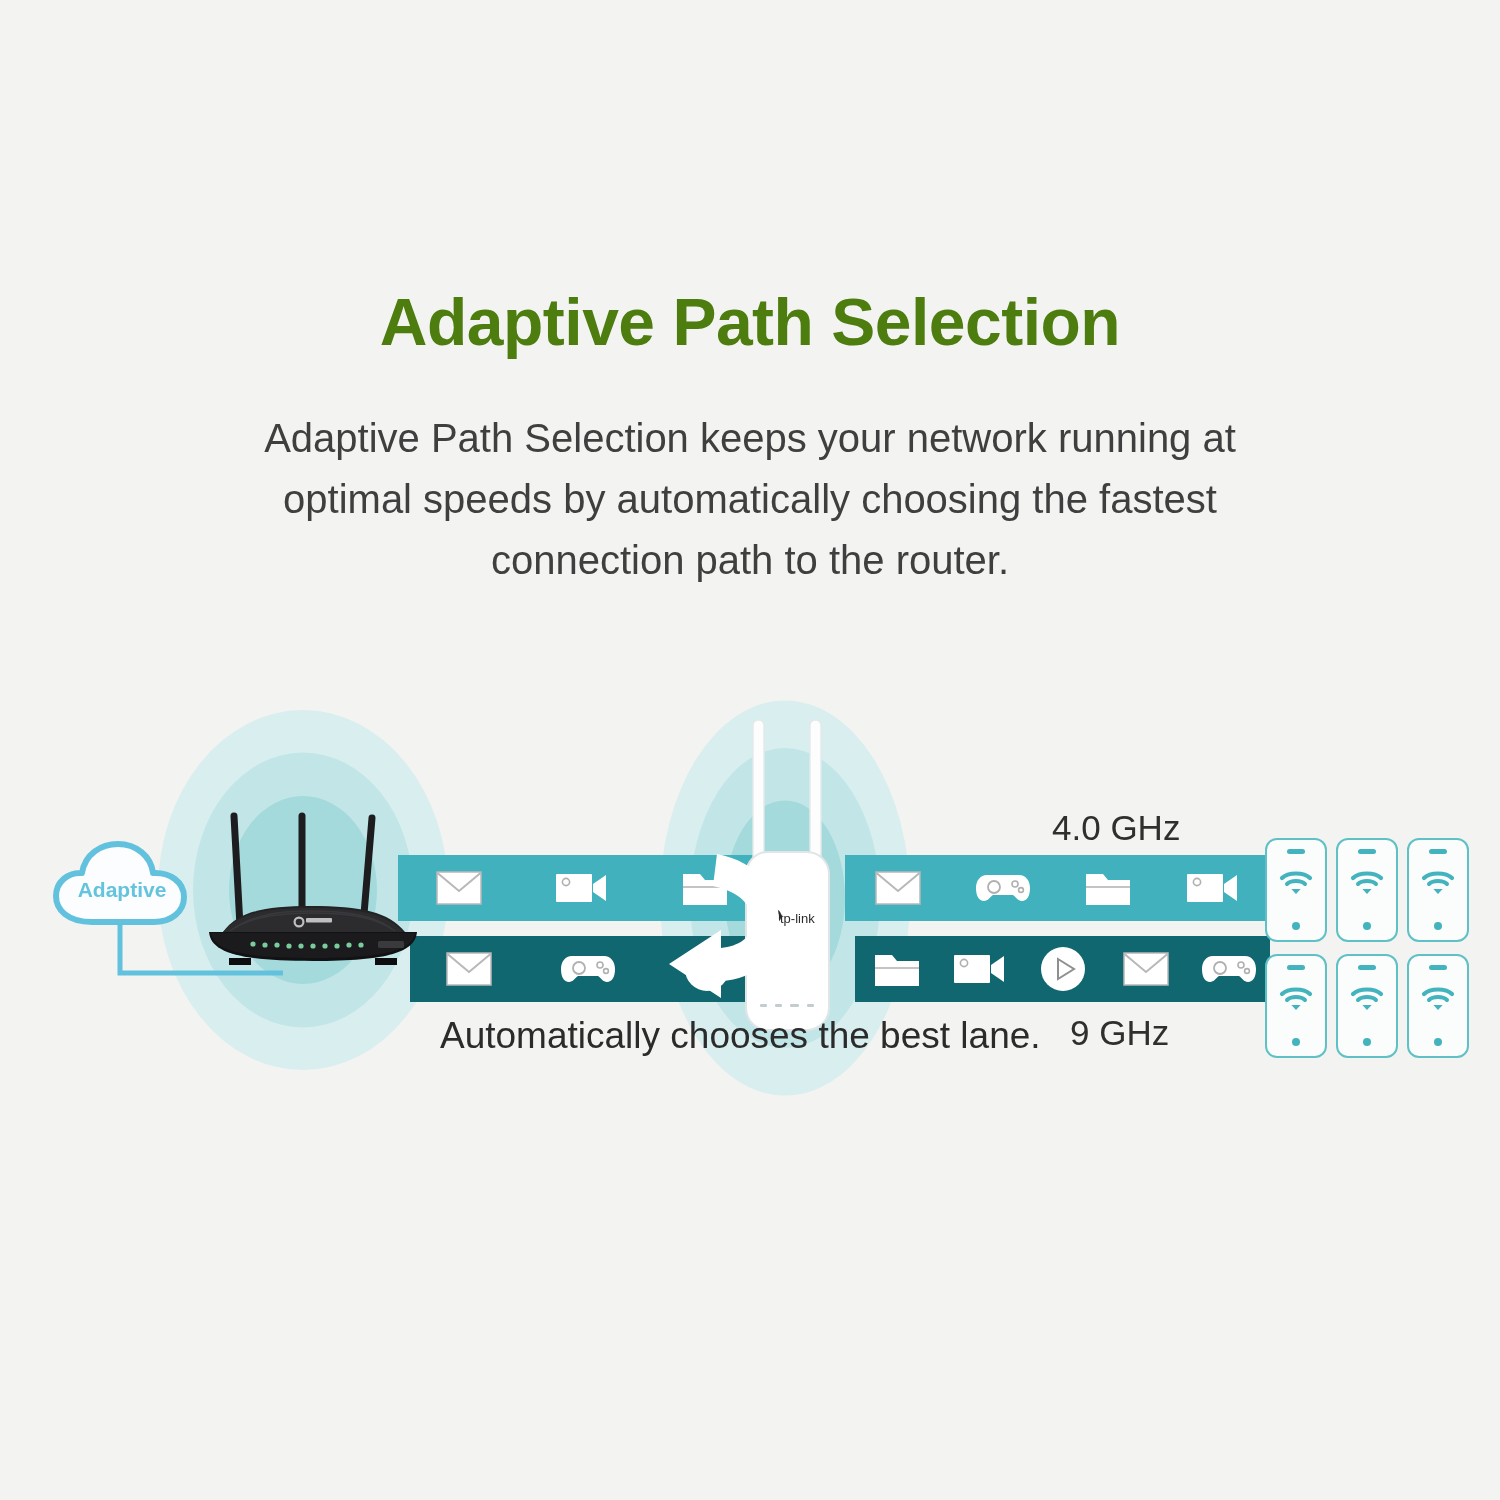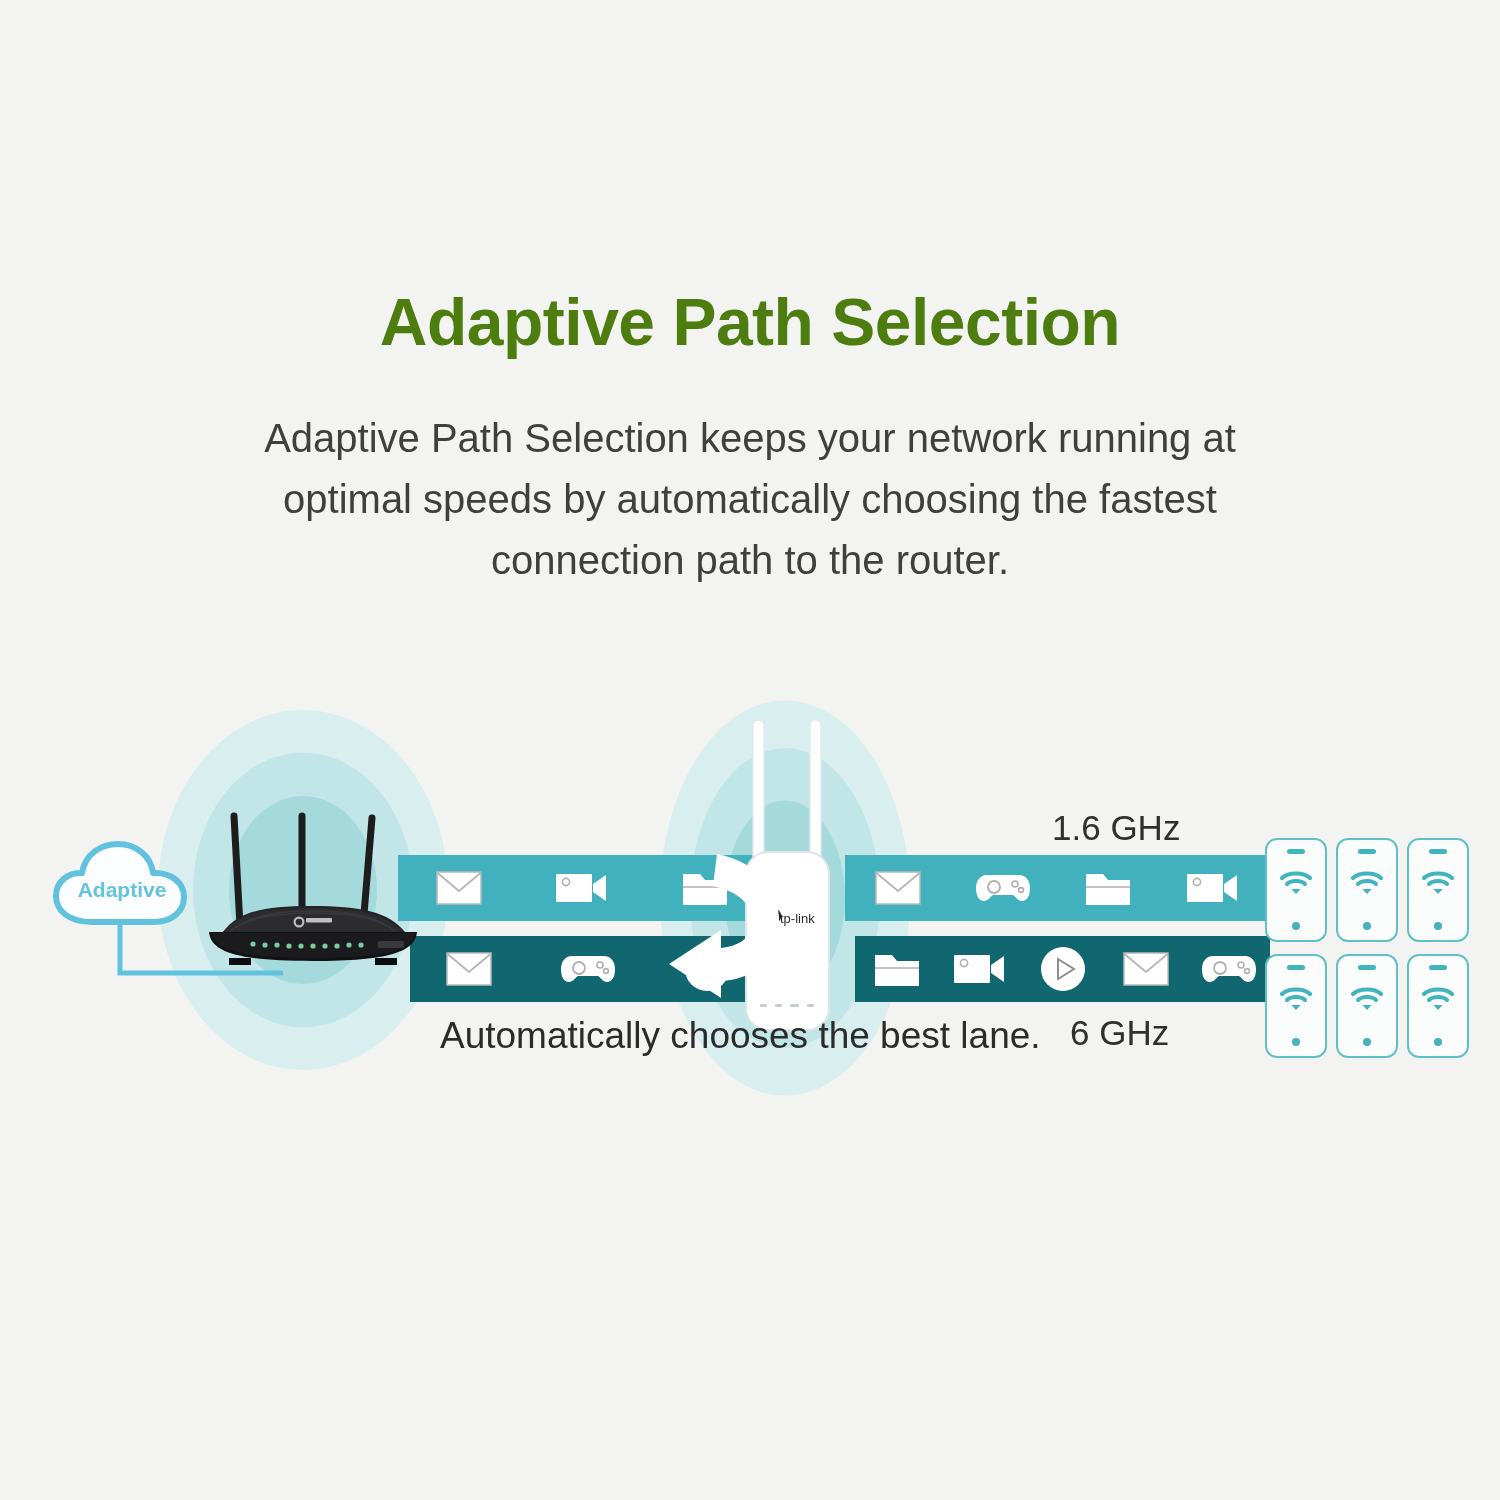--- a/index.html
+++ b/index.html
@@ -375,22 +375,22 @@
 
     <svg id="uturn" viewBox="0 0 135 150">
       <path d="M62 6
                C104 14 126 44 124 78
                C122 112 96 132 66 133
                L66 150 L14 116 L66 82 L66 100
                C84 98 96 90 97 76
                C98 58 86 44 58 38 Z" fill="#ffffff"></path>
     </svg>
 
-    <div class="band-label" id="label-24">1.6 GHz</div>
-    <div class="band-label" id="label-5">6 GHz</div>
+    <div class="band-label" id="label-24">4.0 GHz</div>
+    <div class="band-label" id="label-5">9 GHz</div>
     <div id="caption">Automatically chooses the best lane.</div>
 
     <div id="devices">
       <div class="device">
         <span class="speaker"></span>
         <span class="wifi">
           <svg width="34" height="26" viewBox="0 0 34 26">
               <g fill="none" stroke="#43b3bd" stroke-linecap="round">
                 <path d="M3 8 C9 2 25 2 31 8" stroke-width="4.2"></path>
                 <path d="M8 14 C12 10 22 10 26 14" stroke-width="4"></path>

